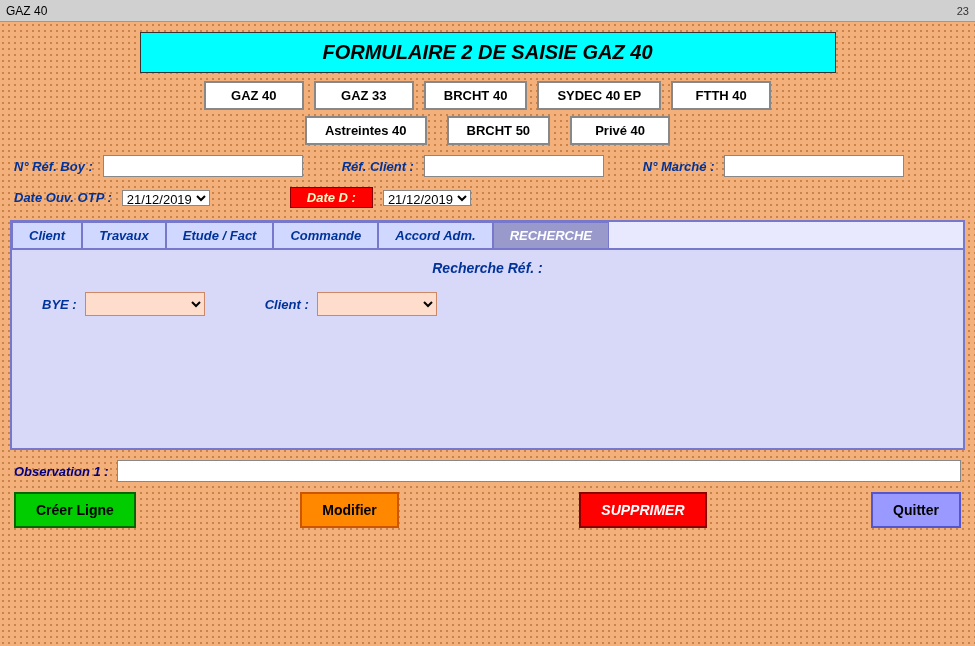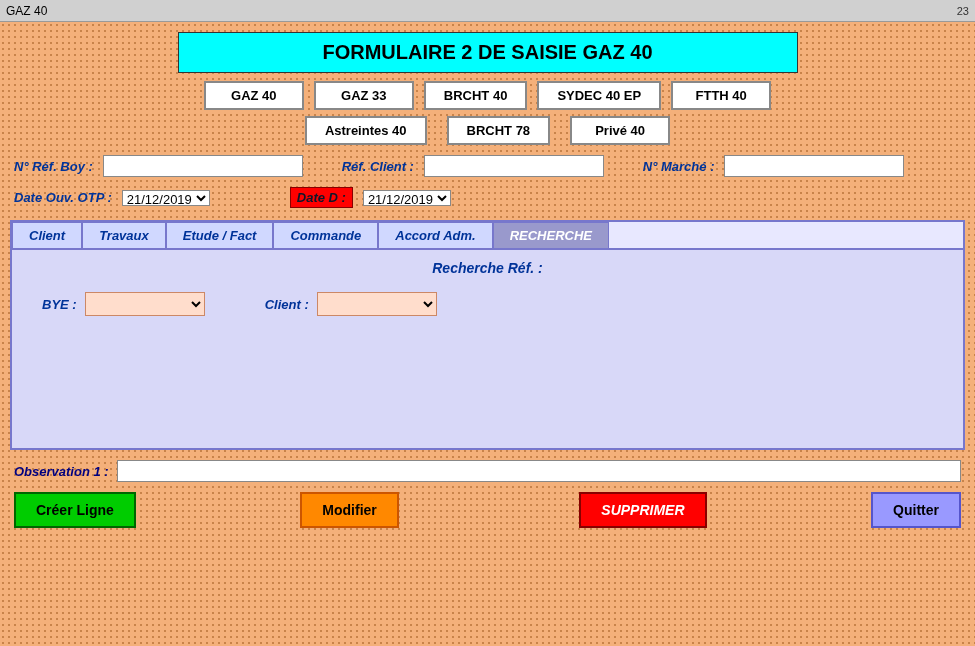--- a/index.html
+++ b/index.html
@@ -34,22 +34,23 @@
       height: calc(646px - 22px);
       position: relative;
     }
     .form-title {
       background: cyan;
       text-align: center;
       font-size: 20px;
       font-weight: bold;
       padding: 8px 0;
       margin: 4px auto;
-      width: 620px;
+      width: 696px;
       border: 1px solid #333;
+      font-style: italic;
     }
     .nav-buttons-row1 {
       display: flex;
       justify-content: center;
       gap: 10px;
       margin-top: 8px;
     }
     .nav-buttons-row2 {
       display: flex;
       justify-content: center;
@@ -83,24 +84,24 @@
       background: white;
       border: 1px solid #888;
       height: 22px;
       padding: 2px 4px;
       font-size: 13px;
     }
     .field-input-wide { width: 200px; }
     .field-input-medium { width: 180px; }
     .date-label-red {
       background: red;
-      color: #0f172a;
-      font-weight: bold;
-      font-style: italic;
-      padding: 2px 6px;
+      color: #fef9c3;
+      font-weight: bold;
+      font-style: italic;
+      padding: 2px 16px;
       border: 1px solid #800;
       white-space: nowrap;
     }
     select.field-select {
       background: white;
       border: 1px solid #888;
       height: 16px;
       font-size: 13px;
     }
     .tabs-area {
@@ -233,21 +234,21 @@
   <div class="nav-buttons-row1">
     <button class="nav-btn">GAZ 40</button>
     <button class="nav-btn">GAZ 33</button>
     <button class="nav-btn">BRCHT 40</button>
     <button class="nav-btn">SYDEC 40 EP</button>
     <button class="nav-btn">FTTH 40</button>
   </div>
 
   <div class="nav-buttons-row2">
     <button class="nav-btn">Astreintes 40</button>
-    <button class="nav-btn">BRCHT 78</button>
+    <button class="nav-btn">BRCHT 50</button>
     <button class="nav-btn">Privé 40</button>
   </div>
 
   <div class="fields-row">
     <span class="field-label">N° Réf.  Boy :</span>
     <input class="field-input field-input-wide" type="text" style="">
     <span style="flex:0.2"></span>
     <span class="field-label">Réf. Client :</span>
     <input class="field-input field-input-medium" type="text" style="">
     <span style="flex:0.2"></span>

